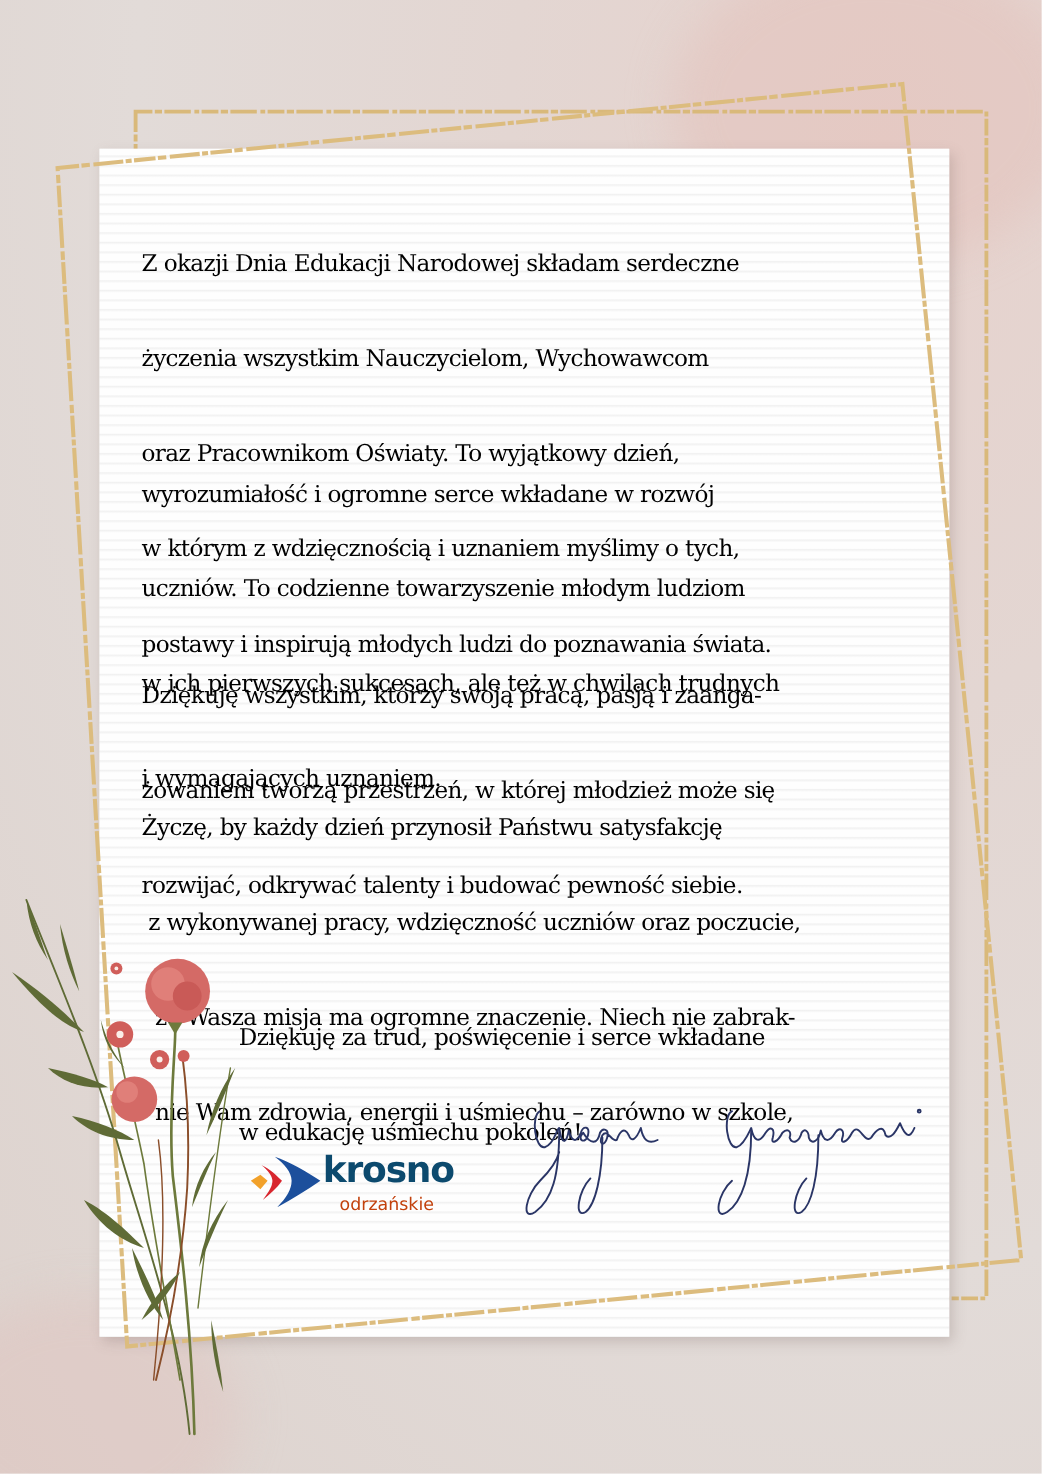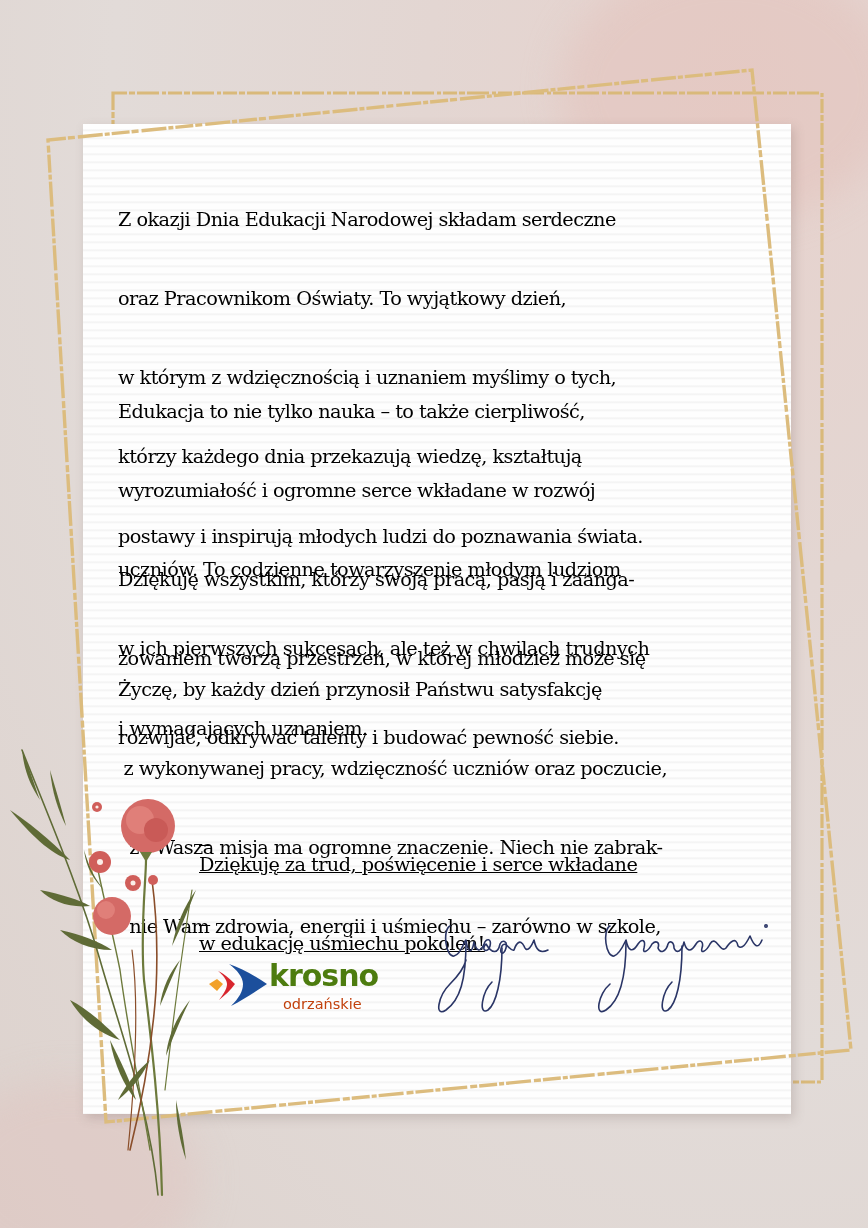--- a/index.html
+++ b/index.html
@@ -18,21 +18,21 @@
   svg.frames { position:absolute; left:0; top:0; }
   .text-block {
     position:absolute; color:#000000;
     font-family: "DejaVu Serif", "Liberation Serif", serif;
     font-size:19.3px; line-height:26.4px; letter-spacing:-0.55px;
     white-space:pre;
   }
   .text-block .line { display:block; }
   .logo { position:absolute; left:205px; top:962px; width:180px; height:60px; }
   .logo-word {
-    position:absolute; left:64px; top:-4px; color:#4d7c0f;
+    position:absolute; left:64px; top:-4px; color:#0c4a6e;
     font-family:"DejaVu Sans", sans-serif; font-weight:bold; font-size:30px; letter-spacing:-1px;
   }
   .logo-sub {
     position:absolute; left:78px; top:34px; color:#c2410c;
     font-family:"DejaVu Sans", sans-serif; font-size:14.5px;
   }
   .signature { position:absolute; left:420px; top:910px; }
   .flowers { position:absolute; left:0; top:730px; }
 </style>
 </head>
@@ -46,48 +46,47 @@
 </svg>
 
 <div class="paper"></div>
 
 <svg class="frames" width="868" height="1228">
   <polygon points="48,140 752,70 851,1050 106,1122" fill="none" stroke="#dcbc7e" stroke-width="3.4" stroke-dasharray="18 2 7 3 25 2 5 2"></polygon>
 </svg>
 
 <div class="text-block" style="left:118px;top:154px;">
   <span class="line">Z okazji Dnia Edukacji Narodowej składam serdeczne</span>
+  <span class="line">życzenia wszystkim Nauczycielom, Wychowawcom</span>
   <span class="line">oraz Pracownikom Oświaty. To wyjątkowy dzień,</span>
   <span class="line">w którym z wdzięcznością i uznaniem myślimy o tych,</span>
-  <span class="line">którzy każdego dnia przekazują wiedzę, kształtują</span>
   <span class="line">postawy i inspirują młodych ludzi do poznawania świata.</span>
 </div>
 
 <div class="text-block" style="left:118px;top:346px;">
-  <span class="line">Edukacja to nie tylko nauka – to także cierpliwość,</span>
   <span class="line">wyrozumiałość i ogromne serce wkładane w rozwój</span>
   <span class="line">uczniów. To codzienne towarzyszenie młodym ludziom</span>
   <span class="line">w ich pierwszych sukcesach, ale też w chwilach trudnych</span>
   <span class="line">i wymagających uznaniem.</span>
 </div>
 
 <div class="text-block" style="left:118px;top:514px;">
   <span class="line">Dziękuję wszystkim, którzy swoją pracą, pasją i zaanga-</span>
   <span class="line">żowaniem tworzą przestrzeń, w której młodzież może się</span>
   <span class="line">rozwijać, odkrywać talenty i budować pewność siebie.</span>
 </div>
 
 <div class="text-block" style="left:118px;top:624px;">
   <span class="line">Życzę, by każdy dzień przynosił Państwu satysfakcję</span>
   <span class="line"> z wykonywanej pracy, wdzięczność uczniów oraz poczucie,</span>
   <span class="line">  że Wasza misja ma ogromne znaczenie. Niech nie zabrak-</span>
   <span class="line">  nie Wam zdrowia, energii i uśmiechu – zarówno w szkole,</span>
 </div>
 
-<div class="text-block" style="left:199px;top:799px;text-decoration:underline;">
+<div class="text-block" style="left:199px;top:799px;">
   <span class="line">Dziękuję za trud, poświęcenie i serce wkładane</span>
   <span class="line">w edukację uśmiechu pokoleń!</span>
 </div>
 
 <svg class="signature" width="360" height="120" aria-label="">
   <title>Grzegorz Garczyński</title>
   <g fill="none" stroke="#2a3566" stroke-width="1.6" stroke-linecap="round" stroke-linejoin="round">
 
     <path d="M30,16 C22,20 26,48 34,46 C42,44 44,30 46,30 C48,44 52,44 54,32 C56,40 60,44 64,34 C66,28 72,28 70,36 C68,44 60,40 66,34 C72,44 78,44 80,34 C82,30 88,30 86,38 C84,46 78,44 82,36 C86,30 90,42 94,40 C96,34 100,28 104,36 C106,42 110,40 114,30 C116,40 120,44 128,40"></path>
     <path d="M46,32 C46,70 40,90 26,100 C14,108 18,86 30,74 C38,66 44,58 46,50"></path>

